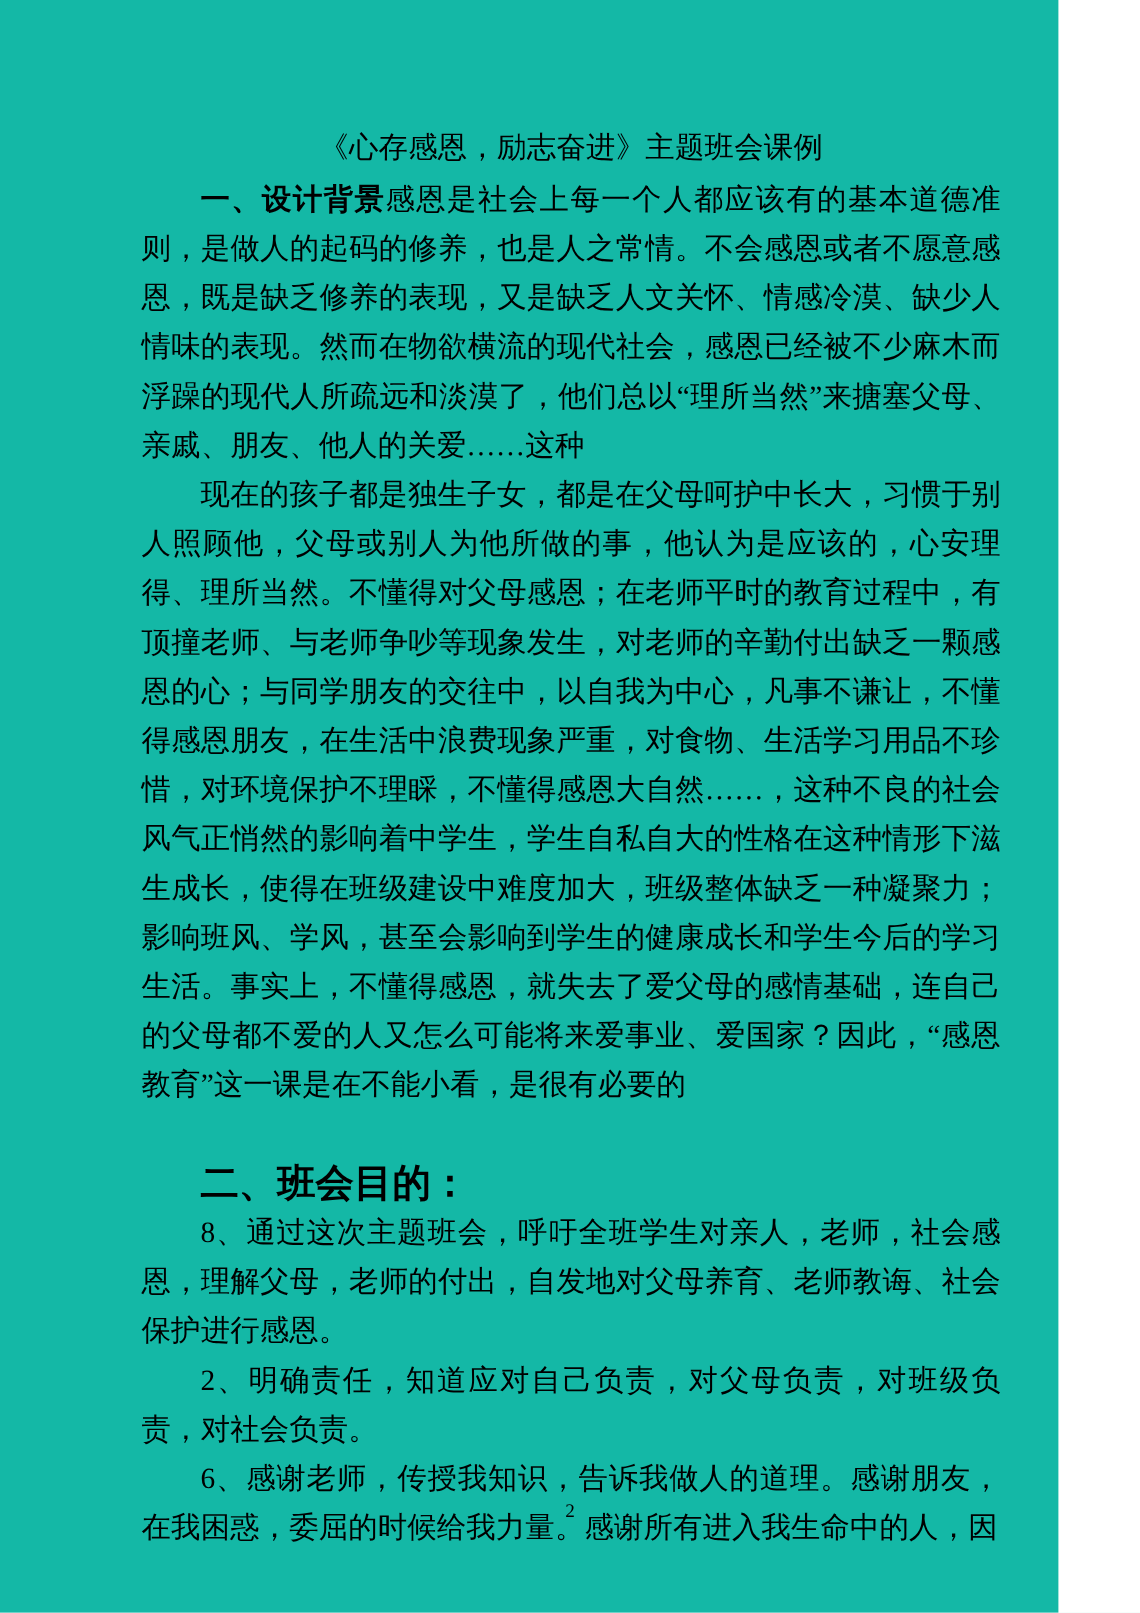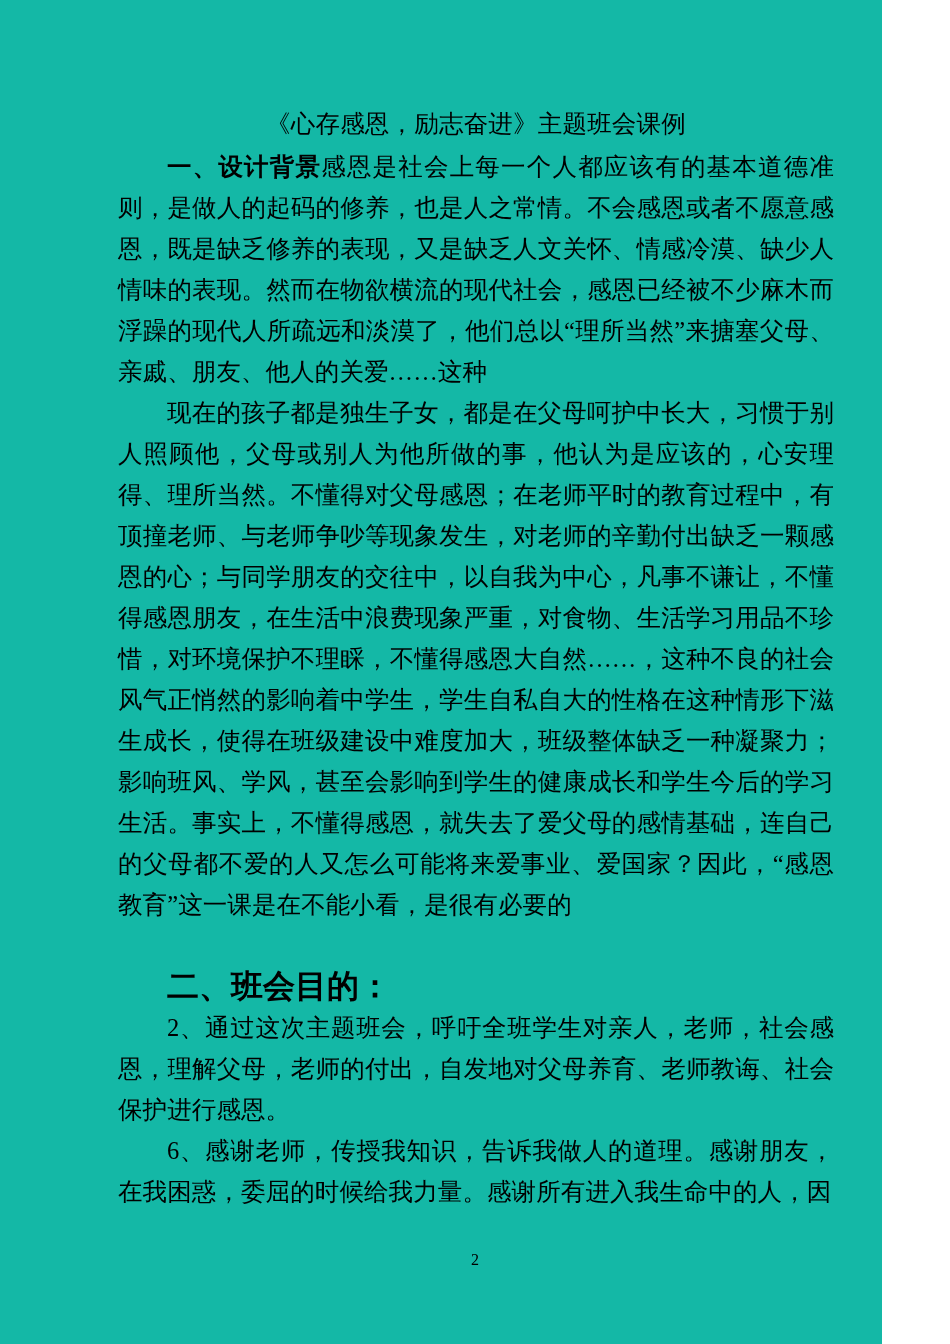--- a/index.html
+++ b/index.html
@@ -76,19 +76,20 @@
     <p class="doc-title">《心存感恩，励志奋进》主题班会课例</p>
 
     <p class="para"><span class="bold-run">一、设计背景</span><span>感恩是社会上每一个人都应该有的基本道德准则，是做人的起码的修养，也是人之常情。不会感恩或者不愿意感恩，既是缺乏修养的表现，又是缺乏人文关怀、情感冷漠、缺少人情味的表现。然而在物欲横流的现代社会，感恩已经被不少麻木而浮躁的现代人所疏远和淡漠了，他们总以“理所当然”来搪塞父母、亲戚、朋友、他人的关爱……这种</span></p>
 
     <p class="para">现在的孩子都是独生子女，都是在父母呵护中长大，习惯于别人照顾他，父母或别人为他所做的事，他认为是应该的，心安理得、理所当然。不懂得对父母感恩；在老师平时的教育过程中，有顶撞老师、与老师争吵等现象发生，对老师的辛勤付出缺乏一颗感恩的心；与同学朋友的交往中，以自我为中心，凡事不谦让，不懂得感恩朋友，在生活中浪费现象严重，对食物、生活学习用品不珍惜，对环境保护不理睬，不懂得感恩大自然……，这种不良的社会风气正悄然的影响着中学生，学生自私自大的性格在这种情形下滋生成长，使得在班级建设中难度加大，班级整体缺乏一种凝聚力；影响班风、学风，甚至会影响到学生的健康成长和学生今后的学习生活。事实上，不懂得感恩，就失去了爱父母的感情基础，连自己的父母都不爱的人又怎么可能将来爱事业、爱国家？因此，“感恩教育”这一课是在不能小看，是很有必要的</p>
 
     <div class="blank-line"></div>
 
     <p class="section-head">二、班会目的：</p>
 
-    <p class="para">2、通过这次主题班会，呼吁全班学生对亲人，老师，社会感恩，理解父母，老师的付出，自发地对父母养育、老师教诲、社会保护进行感恩。</p>
+    <p class="para">8、通过这次主题班会，呼吁全班学生对亲人，老师，社会感恩，理解父母，老师的付出，自发地对父母养育、老师教诲、社会保护进行感恩。</p>
+    <p class="para">2、明确责任，知道应对自己负责，对父母负责，对班级负责，对社会负责。</p>
     <p class="para">6、感谢老师，传授我知识，告诉我做人的道理。感谢朋友，在我困惑，委屈的时候给我力量。感谢所有进入我生命中的人，因</p>
 
   </div>
 
   <div class="footer">2</div>
 </div>
 
 </body></html>

